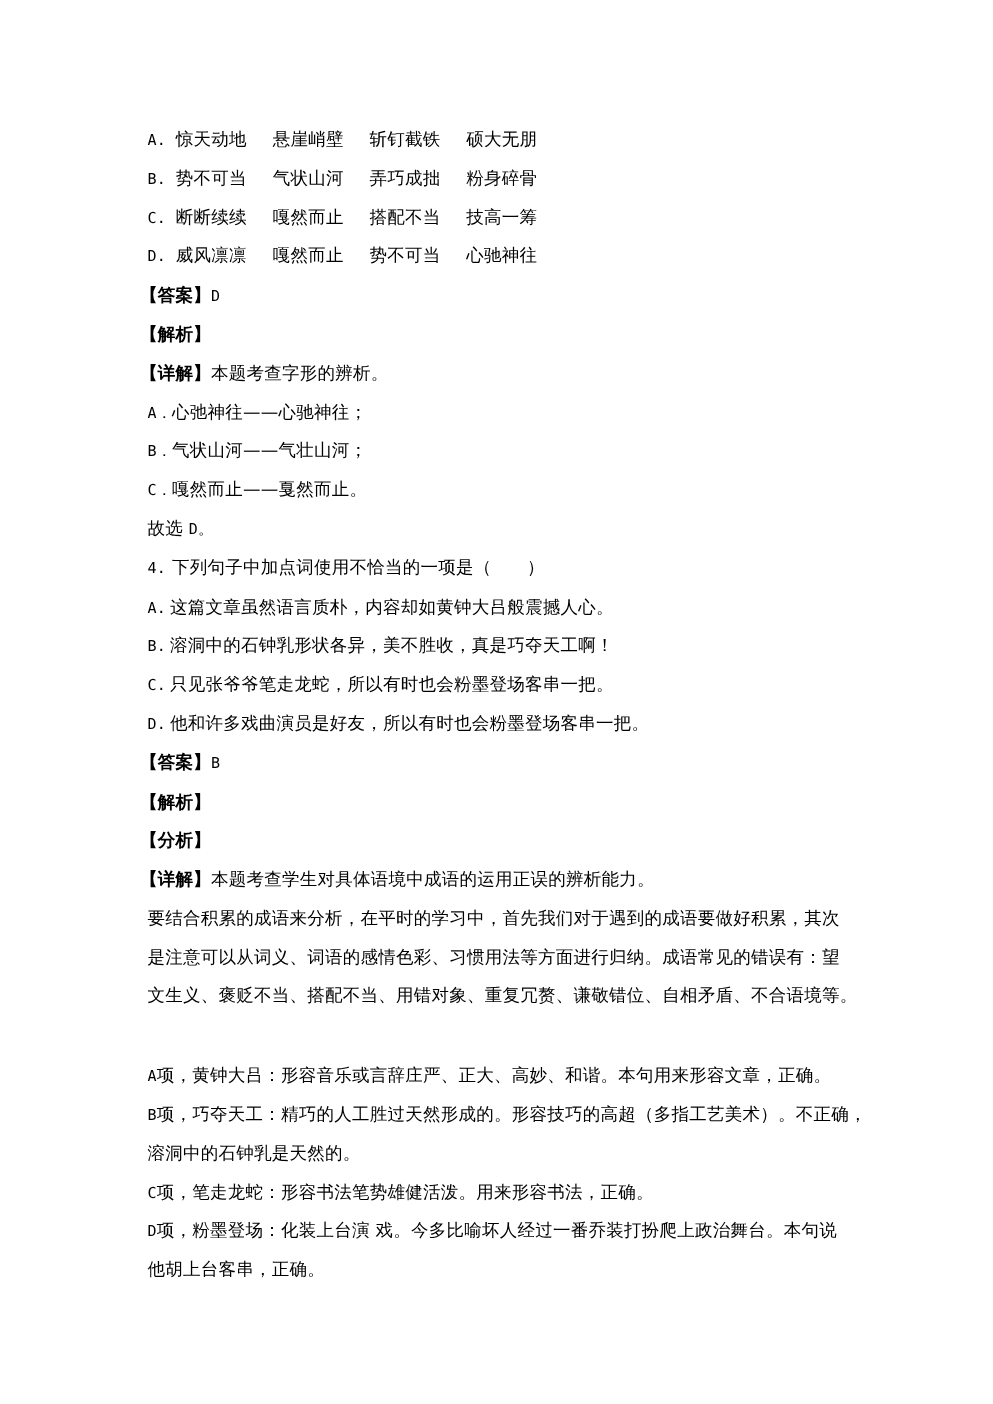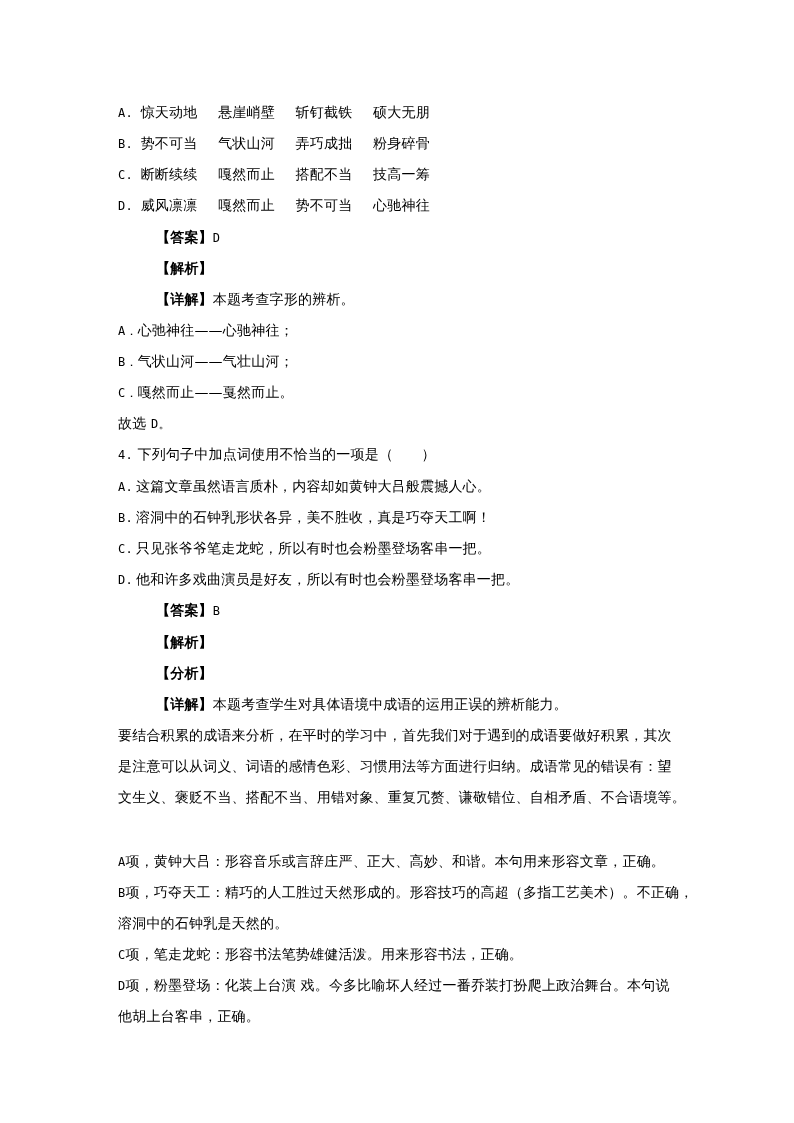--- a/index.html
+++ b/index.html
@@ -3,21 +3,21 @@
   <meta charset="utf-8">
   <style>
     html, body { margin: 0; padding: 0; background: #ffffff; }
     body { width: 794px; height: 1123px; position: relative; overflow: hidden;
            font-family: "DejaVu Sans", "Liberation Sans", sans-serif; color: #000; }
     .page { position: absolute; left: 118px; top: 0; width: 570px; }
     .line { position: absolute; left: 0; white-space: nowrap; font-size: 14px; line-height: 20px; letter-spacing: 0.2px; }
     .opt .w { display: inline-block; margin-right: 16px; }
     .opt .lbl { display: inline-block; width: 18px; font-family: "DejaVu Sans Mono", "Liberation Mono", monospace; font-size: 12px; }
     .mono { font-family: "DejaVu Sans Mono", "Liberation Mono", monospace; font-size: 12px; }
-    .bracket { font-weight: bold; margin-left: 44px; }
+    .bracket { font-weight: bold; }
   </style>
 </head>
 <body>
 
 <div class="page">
 
   <div class="line opt" style="top:102px">
     <span class="lbl">A.</span>
     <span class="w">惊天动地</span>
     <span class="w">悬崖峭壁</span>

